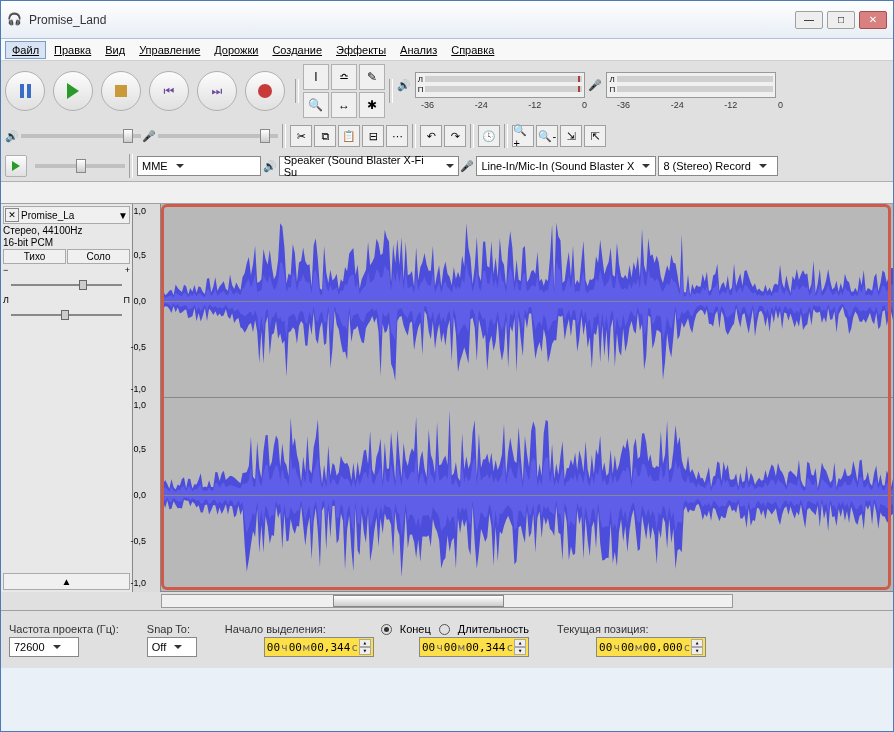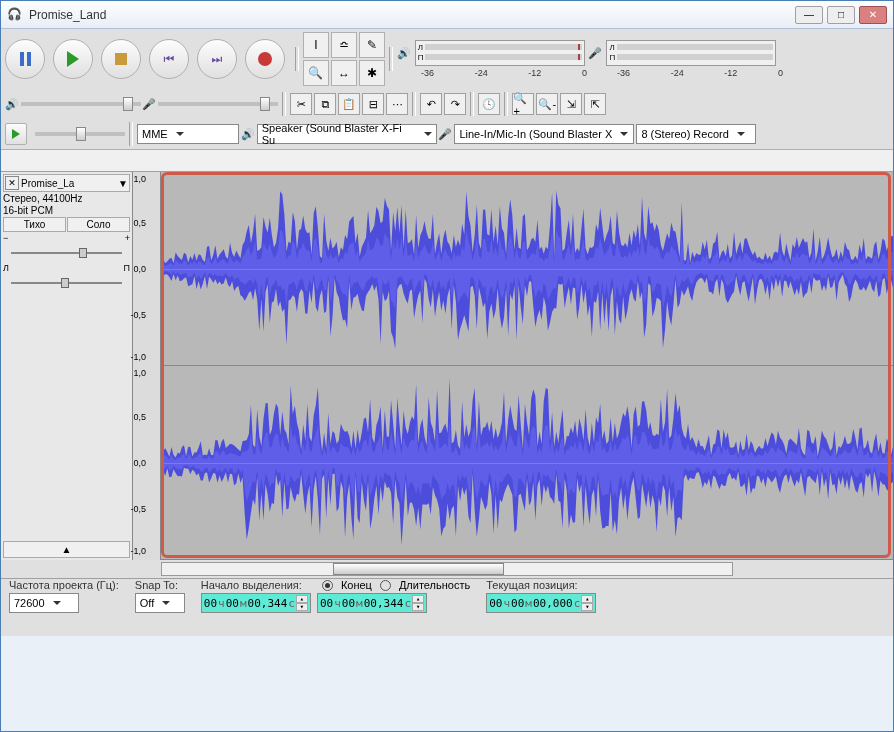--- a/index.html
+++ b/index.html
@@ -1,18 +1,18 @@
 <!DOCTYPE html>
 <html><head>
 <meta charset="utf-8">
 <style>
 * { box-sizing: border-box; margin: 0; padding: 0; }
 body { font-family: "Segoe UI", Tahoma, sans-serif; font-size: 11px; background: #fff; width: 894px; height: 732px; overflow: hidden; }
 .window { width: 894px; height: 732px; border: 1px solid #4a7db5; background: #eaf0f8; display: flex; flex-direction: column; }
-.titlebar { height: 28px; background: linear-gradient(#fefefe, #e8eef6); display: flex; align-items: center; padding: 0 6px; border-bottom: 1px solid #b0c0d8; }
+.titlebar { height: 38px; background: linear-gradient(#fefefe, #e8eef6); display: flex; align-items: center; padding: 0 6px; border-bottom: 1px solid #b0c0d8; }
 .titlebar .icon { width: 16px; height: 16px; margin-right: 6px; }
 .titlebar .headphone-icon::before { content:"🎧"; font-size:12px; }
 .title { flex: 1; font-size: 12px; color: #333; }
 .winbtns { display:flex; gap:4px; }
 .winbtn { width:28px; height:18px; border:1px solid #a0a0a0; background:#eee; display:flex; align-items:center; justify-content:center; border-radius:2px; font-size:10px; }
 .winbtn.close { background:#d98080; color:white; border-color:#a05050; }
 .menubar { height:22px; background:#f8f8f8; display:flex; align-items:center; padding:0 4px; border-bottom:1px solid #d0d0d0; gap:2px; }
 .menuitem { padding:2px 6px; text-decoration:underline; color:#000; }
 .menuitem.active { border:1px solid #7a9cc8; background:#d8e4f4; }
 .toolbar-area { background:#e0e0e0; border-bottom:1px solid #b0b0b0; }
@@ -52,24 +52,24 @@
 .scale-col { width:28px; background:#dcdcdc; border-right:1px solid #888; font-size:9px; position:relative; }
 .scale-col .sv { position:absolute; right:14px; }
 .wave-col { flex:1; background:#c0c0c0; position:relative; }
 .wave-highlight { position:absolute; left:0; top:0; right:2px; height:calc(100% - 2px); border:3px solid #d05a4a; border-radius:6px; pointer-events:none; z-index:5; }
 .channel { position:absolute; left:0; right:0; background:#b8b8b8; border-bottom:1px solid #888; }
 .channel .zero { position:absolute; left:0; right:0; top:50%; border-top:1px solid #888; }
 .channel svg { width:100%; height:100%; display:block; }
 .hscroll { height:18px; background:#e0e0e0; display:flex; padding:2px 160px 2px 160px; }
 .hscroll .scrtrack { flex:1; border:1px solid #999; background:#f0f0f0; position:relative; }
 .hscroll .scrtrack .scthumb { position:absolute; left:30%; width:30%; top:0; bottom:0; background:linear-gradient(#fff,#ccc); border:1px solid #888; }
-.bottom-bar { height:58px; background:#e0e0e0; border-top:1px solid #a0a0a0; padding:0 8px; display:flex; gap:16px; align-items:flex-start; }
+.bottom-bar { height:58px; background:#e0e0e0; border-top:1px solid #a0a0a0; padding:12px 8px; display:flex; gap:28px; align-items:flex-start; }
 .bb-group { display:flex; flex-direction:column; gap:2px; font-size:11px; }
 .bb-label { color:#333; }
-.spin-box { display:flex; border:1px solid #888; background:#5eead4; height:20px; align-items:center; font-family:monospace; font-size:11px; padding:0 2px; }
+.spin-box { display:flex; border:1px solid #888; background:#fde047; height:20px; align-items:center; font-family:monospace; font-size:11px; padding:0 2px;margin-left:39px; }
 .spin-box .unit { color:#666; margin:0 1px; }
 .spin-box .arrow { width:12px; display:flex; flex-direction:column; }
 .spin-box .arrow span { height:8px; font-size:7px; text-align:center; background:#eee; border:1px solid #aaa; line-height:6px; }
 .radio-row { display:flex; gap:8px; align-items:center; }
 .radio { width:11px; height:11px; border-radius:50%; border:1px solid #555; display:inline-flex; align-items:center; justify-content:center; }
 .radio.on::after { content:""; width:5px; height:5px; border-radius:50%; background:#333; }
 </style>
 </head>
 <body>
 
@@ -78,20 +78,31 @@
   <div class="titlebar">
     <span class="icon headphone-icon"></span>
     <span class="title">Promise_Land</span>
     <div class="winbtns">
       <div class="winbtn">—</div>
       <div class="winbtn">□</div>
       <div class="winbtn close">✕</div>
     </div>
   </div>
 
+  <div class="menubar">
+    <span class="menuitem active">Файл</span>
+    <span class="menuitem">Правка</span>
+    <span class="menuitem">Вид</span>
+    <span class="menuitem">Управление</span>
+    <span class="menuitem">Дорожки</span>
+    <span class="menuitem">Создание</span>
+    <span class="menuitem">Эффекты</span>
+    <span class="menuitem">Анализ</span>
+    <span class="menuitem">Справка</span>
+  </div>
 
   <div class="toolbar-area">
     <div class="toolbar-row">
       <div class="transport-btn">
           <span class="pause-ic">
             <span></span>
             <span></span>
           </span>
         </div>
       <div class="transport-btn">
@@ -193,21 +204,21 @@
       <div class="small-btn">⇱</div>
     </div>
     <div class="toolbar-row">
       <div class="transport-btn" style="width:22px;height:22px;border-radius:2px;">
           <span class="play-tri" style="border-left-width:8px;border-top-width:5px;border-bottom-width:5px;"></span>
         </div>
       <div class="slider-track" style="width:90px;">
           <div class="slider-thumb" style="left:45%"></div>
         </div>
       <span class="toolbar-sep"></span>
-      <div class="combo" style="width:102px">
+      <div class="combo" style="width:124px">
           <span>MME</span>
           <span class="arrow"></span>
         </div>
       <span>🔊</span>
       <div class="combo" style="width:180px">
           <span>Speaker (Sound Blaster X-Fi Su</span>
           <span class="arrow"></span>
         </div>
       <span>🎤</span>
       <div class="combo" style="width:180px">

